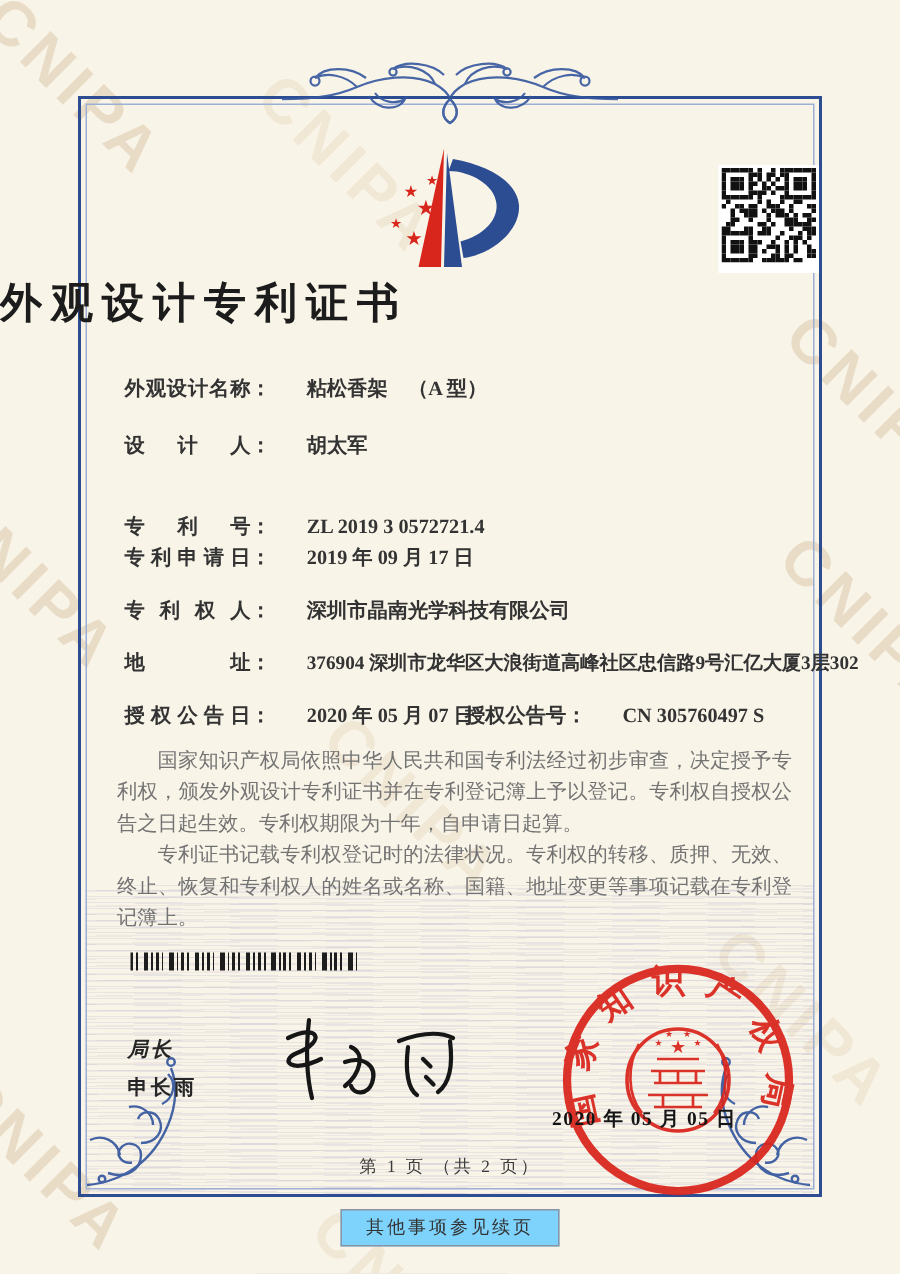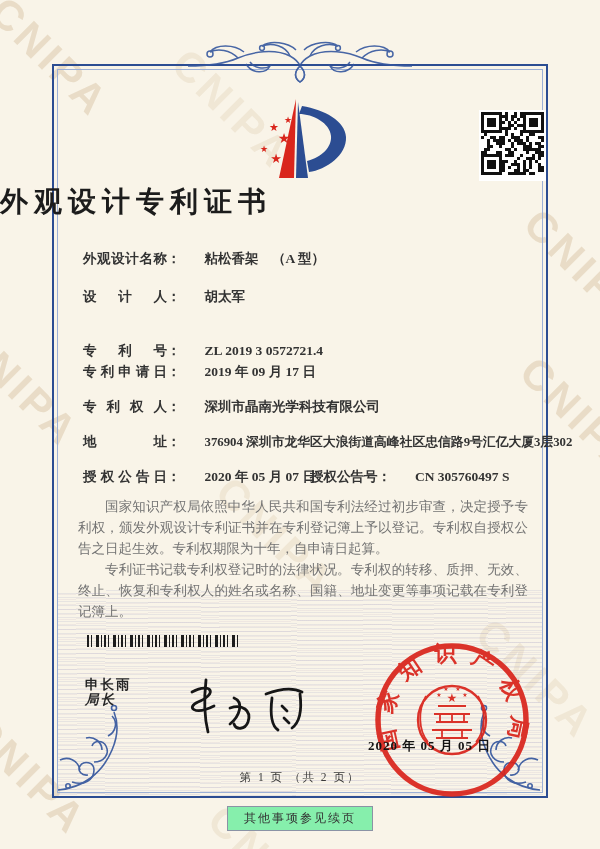--- a/index.html
+++ b/index.html
@@ -71,35 +71,35 @@
       #1d1d1d 4px 5px, rgba(0,0,0,0) 5px 9px,
       #1d1d1d 9px 12px, rgba(0,0,0,0) 12px 14px,
       #1d1d1d 14px 15px, rgba(0,0,0,0) 15px 17px);
   }
   .director-role, .director-name {
     position:absolute; left:85px; z-index:4;
     font-family:"Liberation Sans","DejaVu Sans",sans-serif;
     font-size:13.5px; font-weight:700; color:#262626; letter-spacing:2px;
   }
   .director-role { top:691px;font-style:italic; }
-  .director-name { top:676px;text-align:center; }
+  .director-name { top:716px;text-align:center; }
   .signature { position:absolute; left:178px; top:676px; z-index:4; }
   .seal { position:absolute; left:362px; top:640px; z-index:5; }
   .seal-text { font-size:22px; font-weight:700; letter-spacing:13px; fill:#d9251c; font-family:"Liberation Serif","DejaVu Serif",serif; }
   .seal-date {
     position:absolute; left:368px; top:737px; z-index:6;
     font-size:13px; font-weight:600; color:#141414; letter-spacing:1px; white-space:nowrap;
   }
   .page-no {
     position:absolute; left:0; right:0; top:770px; z-index:4;
     text-align:center; font-size:11.5px; color:#3a3a3a; letter-spacing:2px;
   }
   .note-box {
     position:absolute; left:50%; top:806px; transform:translateX(-50%); z-index:4;
-    background:#86efac; border:1px solid #8b93a5; padding:3px 16px;
+    background:#7dd3fc; border:1px solid #8b93a5; padding:3px 16px;
     font-size:12px; color:#333; letter-spacing:2px; white-space:nowrap;
   }
 </style>
 </head>
 <body>
 
 <div class="page">
 
   <span class="wm" style="left:14px; top:-12px;">CNIPA</span>
   <span class="wm faint" style="left:196px; top:40px;">CNIPA</span>

